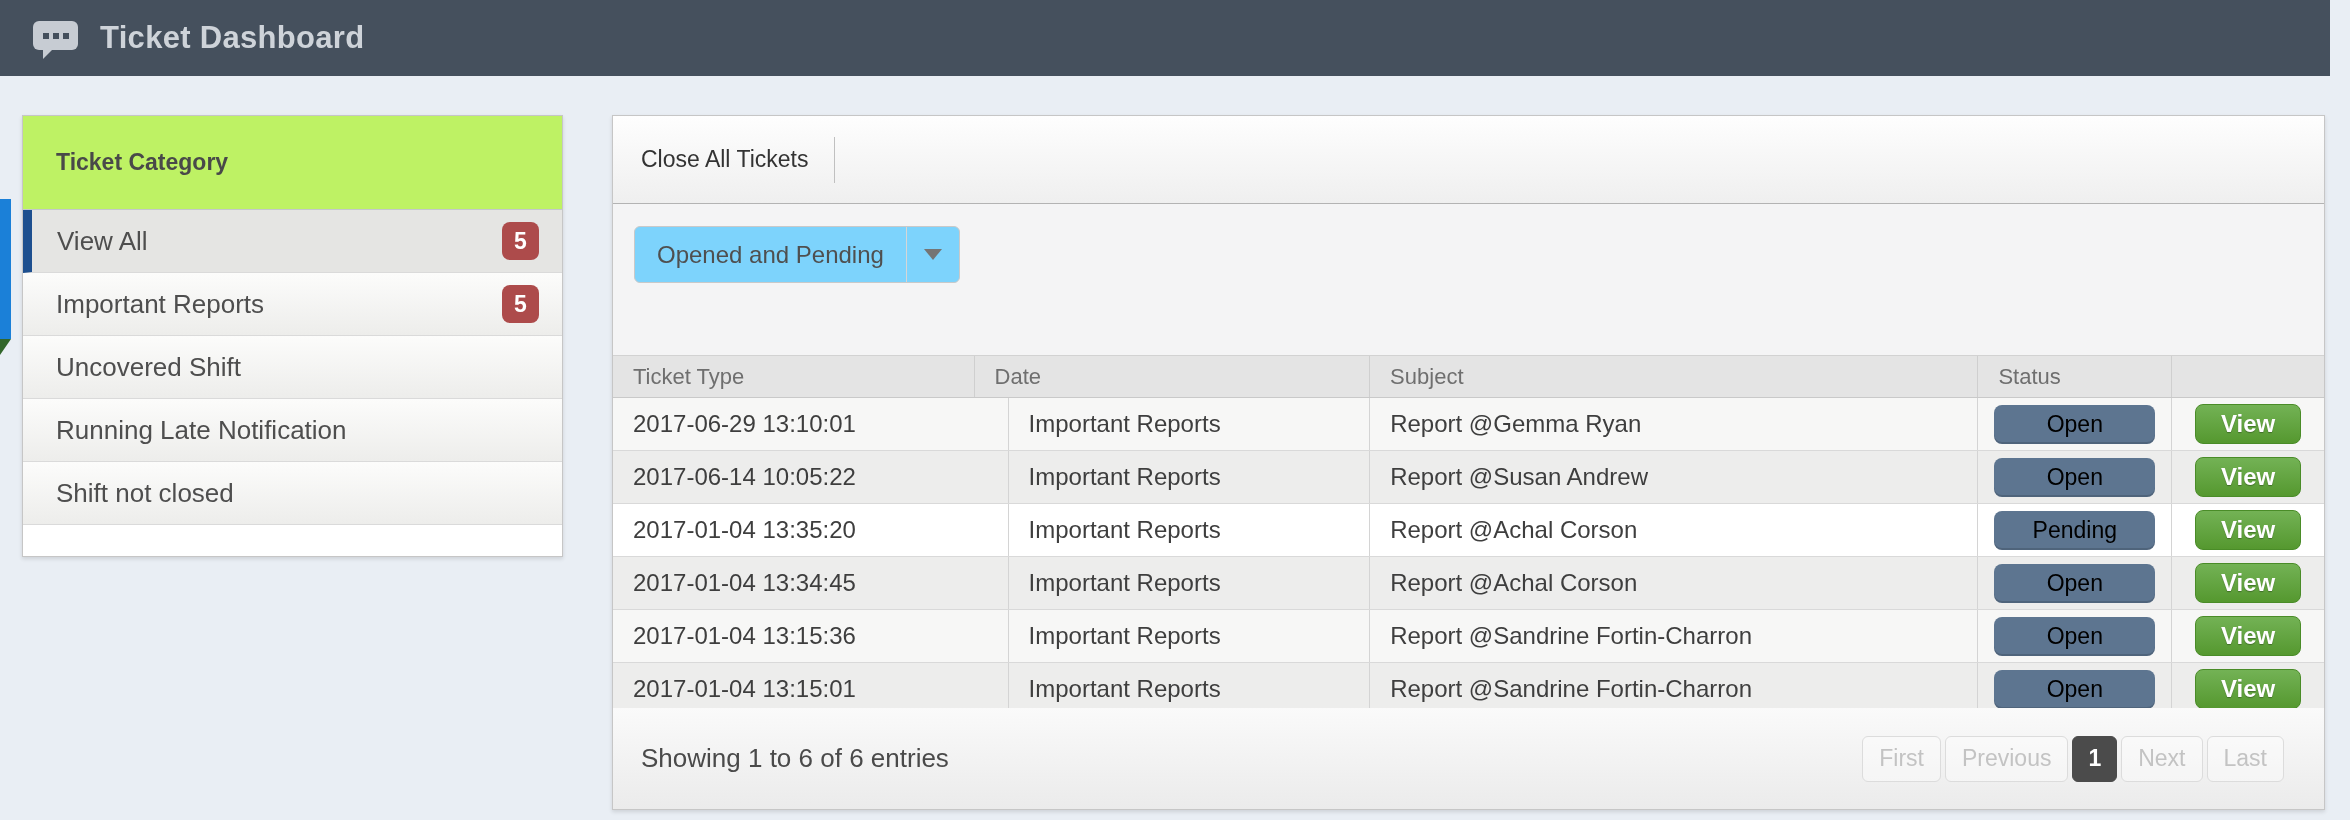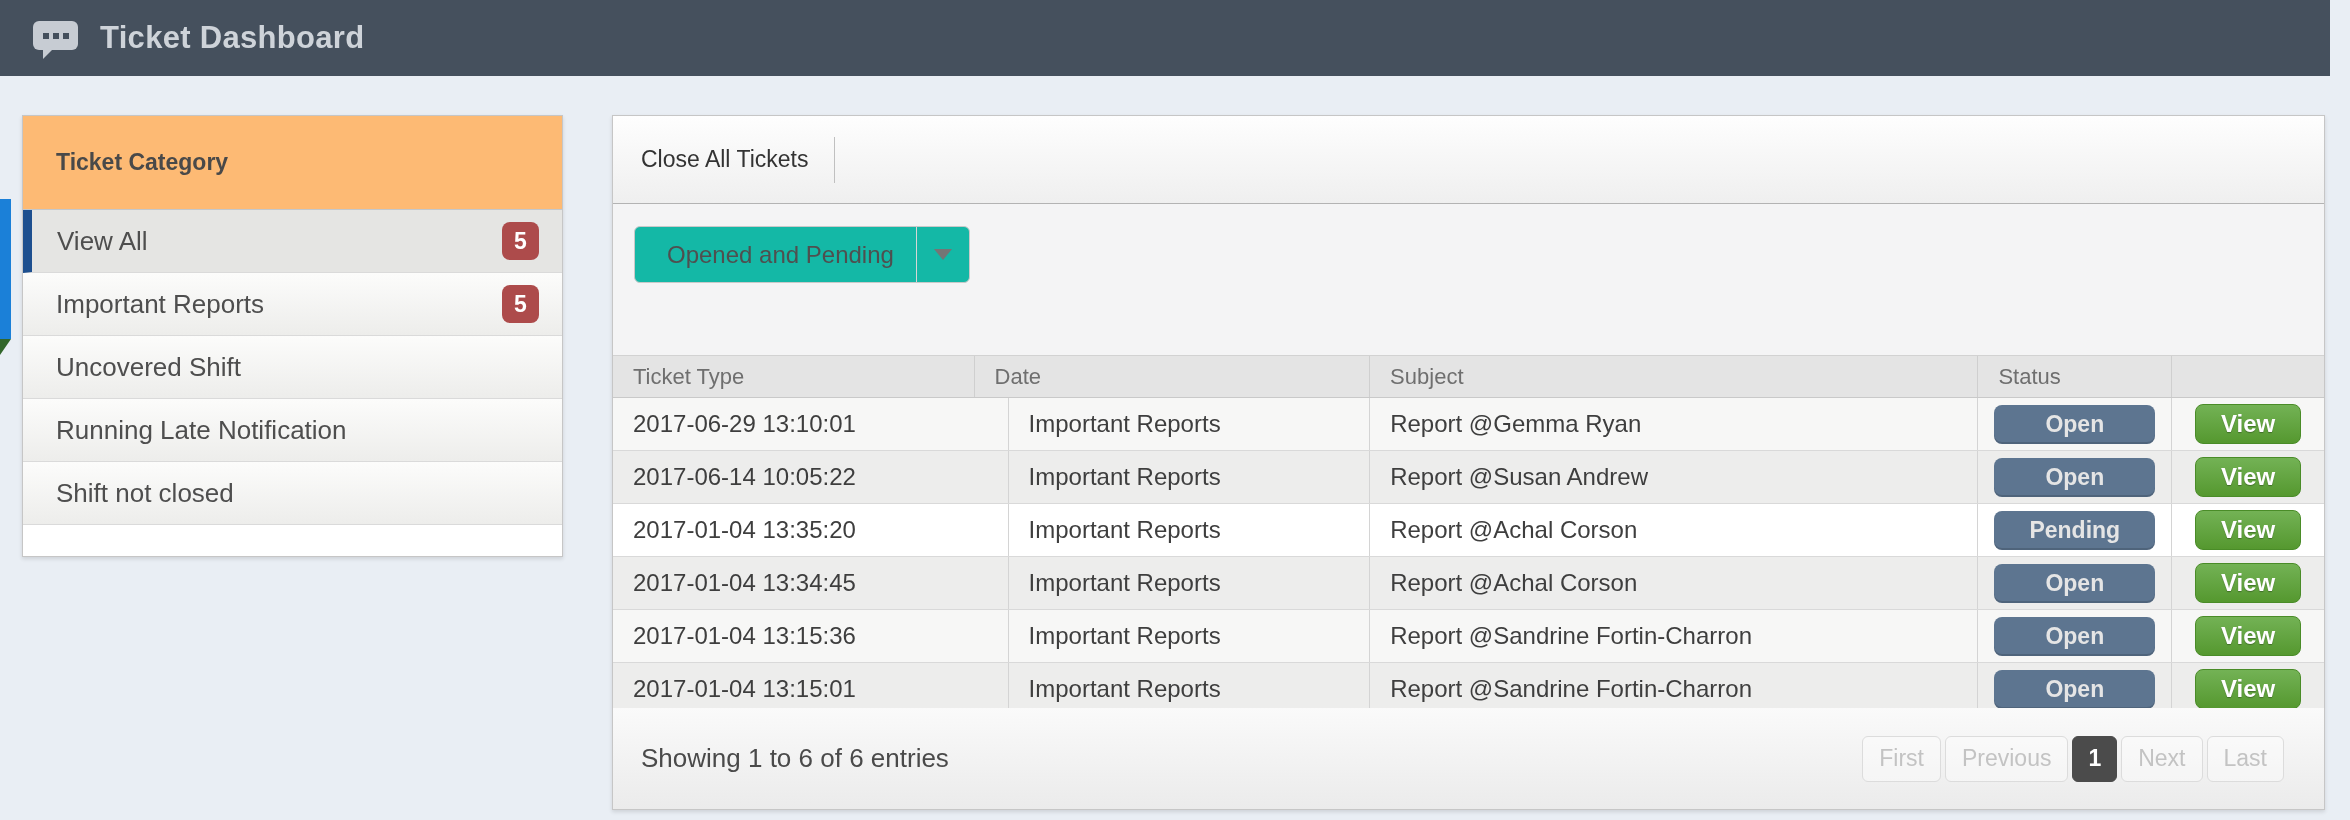--- a/index.html
+++ b/index.html
@@ -12,43 +12,43 @@
   .navbar-title { color:#ced3d9; font-size:31px; font-weight:bold; margin-left:20px; letter-spacing:.3px; }
 
   
   .edge-strip { position:absolute; left:0; top:199px; width:11px; height:140px; background:#1b80d8; }
   .edge-strip::after { content:""; position:absolute; left:0; top:140px; width:0; height:0;
             border-top:16px solid #31662a; border-right:11px solid transparent; }
 
   
   .sidebar { position:absolute; left:22px; top:115px; width:541px; height:442px; background:#fff;
              border:1px solid #c6c6c6; box-shadow:0 2px 4px rgba(0,0,0,.12); box-sizing:border-box; }
-  .sidebar-header { height:94px; background:#fdba74; border-bottom:1px solid #c3c7cb;
+  .sidebar-header { height:94px; background:#bef264; border-bottom:1px solid #c3c7cb;
              display:flex; align-items:center; padding-left:33px; box-sizing:border-box;
              font-size:23px; font-weight:bold; color:#494949; }
   .sidebar-item { position:relative; height:63px; border-bottom:1px solid #dadada;
              background:linear-gradient(#fcfcfb,#ededeb);
              display:flex; align-items:center; padding:0 23px 0 33px; box-sizing:border-box;
              font-size:26px; color:#4e4e4e; cursor:pointer; }
   .sidebar-item.active { background:#e5e5e3; border-left:9px solid #1d4f8f; padding-left:25px; }
   .badge { margin-left:auto; background:#ad4b4b; color:#fff; font-weight:bold; font-size:23px;
              min-width:37px; height:38px; border-radius:8px; display:flex; align-items:center;
              justify-content:center; padding:0 6px; box-sizing:border-box; }
 
   
   .main { position:absolute; left:612px; top:115px; width:1713px; height:695px; background:#f4f4f5;
           border:1px solid #c6c6c6; box-shadow:0 2px 4px rgba(0,0,0,.12); box-sizing:border-box; }
   .toolbar { height:88px; background:linear-gradient(#fefefe,#efefef); border-bottom:1px solid #b3b3b3;
           display:flex; align-items:center; box-sizing:border-box; }
   .toolbar-link { font-size:23px; color:#333; margin-left:28px; cursor:pointer; }
   .toolbar-divider { width:1px; height:46px; background:#c0c0c0; margin-left:26px; }
 
   .filter-area { position:absolute; left:21px; top:110px; }
-  .dropdown { display:inline-flex; align-items:stretch; background:#14b8a6; border:1px solid #c9c9c9;
-          border-radius:6px; height:57px; box-sizing:border-box; cursor:pointer;padding-left:10px; }
+  .dropdown { display:inline-flex; align-items:stretch; background:#7dd3fc; border:1px solid #c9c9c9;
+          border-radius:6px; height:57px; box-sizing:border-box; cursor:pointer; }
   .dropdown-label { display:flex; align-items:center; padding:0 22px; font-size:24px; color:#4f4f4f; }
   .dropdown-caret-box { display:flex; align-items:center; justify-content:center; width:52px;
           border-left:1px solid #d6d6d6; }
   .caret { width:0; height:0; border-left:9px solid transparent; border-right:9px solid transparent;
           border-top:11px solid #757575; }
 
   
   .table { position:absolute; left:0; top:239px; width:100%; }
   .thead { display:flex; height:41px; background:#e4e4e4; border-top:1px solid #d2d2d2;
            border-bottom:1px solid #c9c9c9; box-sizing:content-box; }
@@ -60,21 +60,21 @@
   .td { display:flex; align-items:center; font-size:24px; color:#3e3e3e; box-sizing:border-box;
         border-right:1px solid #d4d4d4; padding-left:20px; }
   .col-date    { width:396px; }
   .col-type    { width:362px; }
   .col-subject { width:609px; }
   .col-status  { width:194px; }
   .col-action  { width:152px; border-right:none; }
   .td.col-status, .td.col-action { justify-content:center; padding-left:0; }
 
   .status-btn { width:161px; height:39px; background:#5d7590; border:none; border-radius:8px;
-        color:#e5e5e5; font-weight:bold; font-size:23px; font-family:inherit;
+        color:#000000; font-weight:normal; font-size:23px; font-family:inherit;
         display:flex; align-items:center; justify-content:center;
         box-shadow:inset 0 -2px 0 rgba(0,0,0,.14); cursor:pointer; }
   .view-btn { width:106px; height:40px; background:linear-gradient(#73b255,#55982f);
         border:1px solid #4a8c28; border-radius:8px; color:#fff; font-weight:bold; font-size:24px;
         font-family:inherit; display:flex; align-items:center; justify-content:center;
         text-shadow:0 1px 1px rgba(0,0,0,.3); box-sizing:border-box; cursor:pointer; }
 
   
   .tfoot { position:absolute; left:0; top:592px; bottom:0; width:100%;
         background:linear-gradient(#fafafa,#ebebeb); display:flex; align-items:center; }

